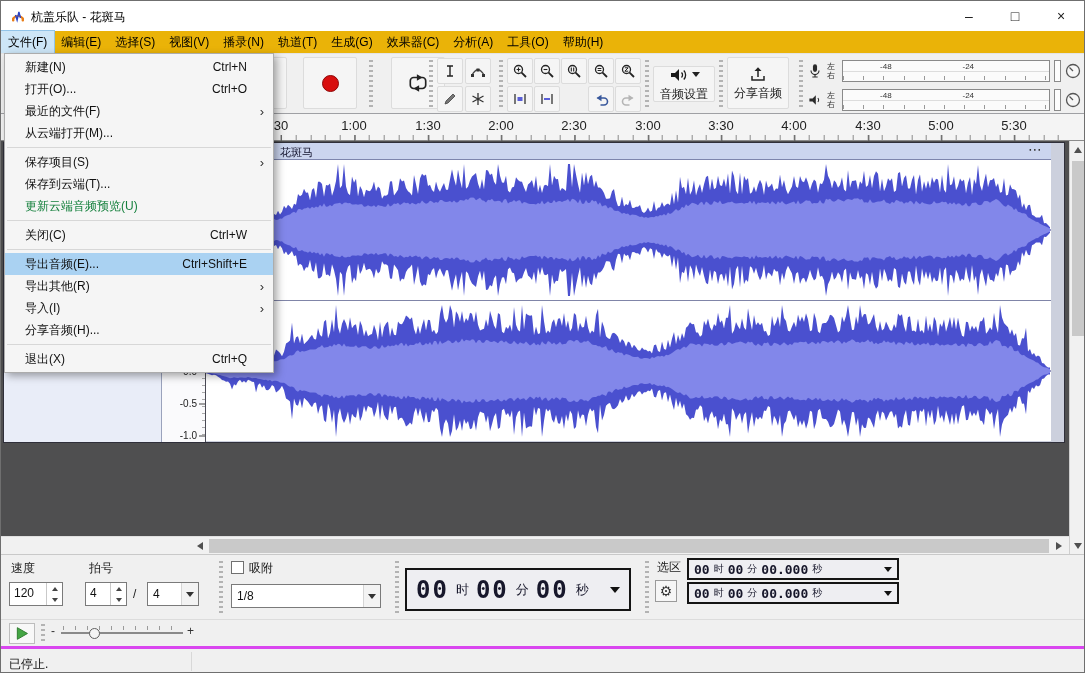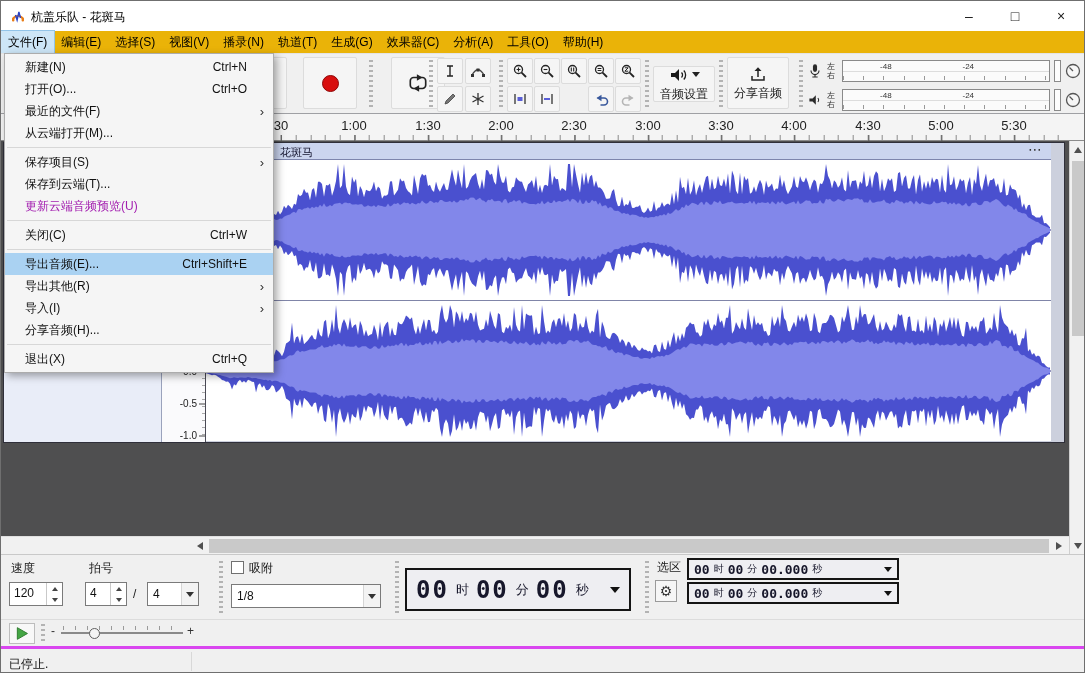--- a/index.html
+++ b/index.html
@@ -115,21 +115,21 @@
   #statusbar{left:0;top:645px;width:100%;height:28px;background:#f0f0f0;border-top:3px solid #d946ef;}
   #statusmsg{position:absolute;left:8px;top:7px;font-size:12px;color:#111;}
   #statusbar::before{content:'';position:absolute;left:190px;top:3px;bottom:3px;width:1px;background:#d8d8d8;}
 
   
   #filemenu{left:3px;top:52px;width:270px;background:#f5f5f5;border:1px solid #acacac;box-shadow:3px 3px 8px rgba(0,0,0,.35);padding:2px 0;z-index:50;}
   .mi{position:relative;height:22px;display:flex;align-items:center;padding-left:20px;font-size:12px;color:#111;}
   .mi .mi-short{position:absolute;right:26px;color:#111;}
   .mi .mi-arrow{position:absolute;right:9px;font-size:13px;color:#333;}
   .mi.hl{background:#aad2f2;}
-  .mi.dis{color:#a21caf;text-align:right;}
+  .mi.dis{color:#15803d;text-align:right;}
   .msep{height:1px;background:#d7d7d7;margin:3px 2px;}
 </style>
 </head>
 <body>
 
 <div id="app">
 
   <div id="titlebar" class="abs">
     <svg id="logo" width="16" height="16" viewBox="0 0 16 16">
       <path d="M3 11 a5.5 5.5 0 0 1 10 0" fill="none" stroke="#e87c16" stroke-width="1.8"></path>

